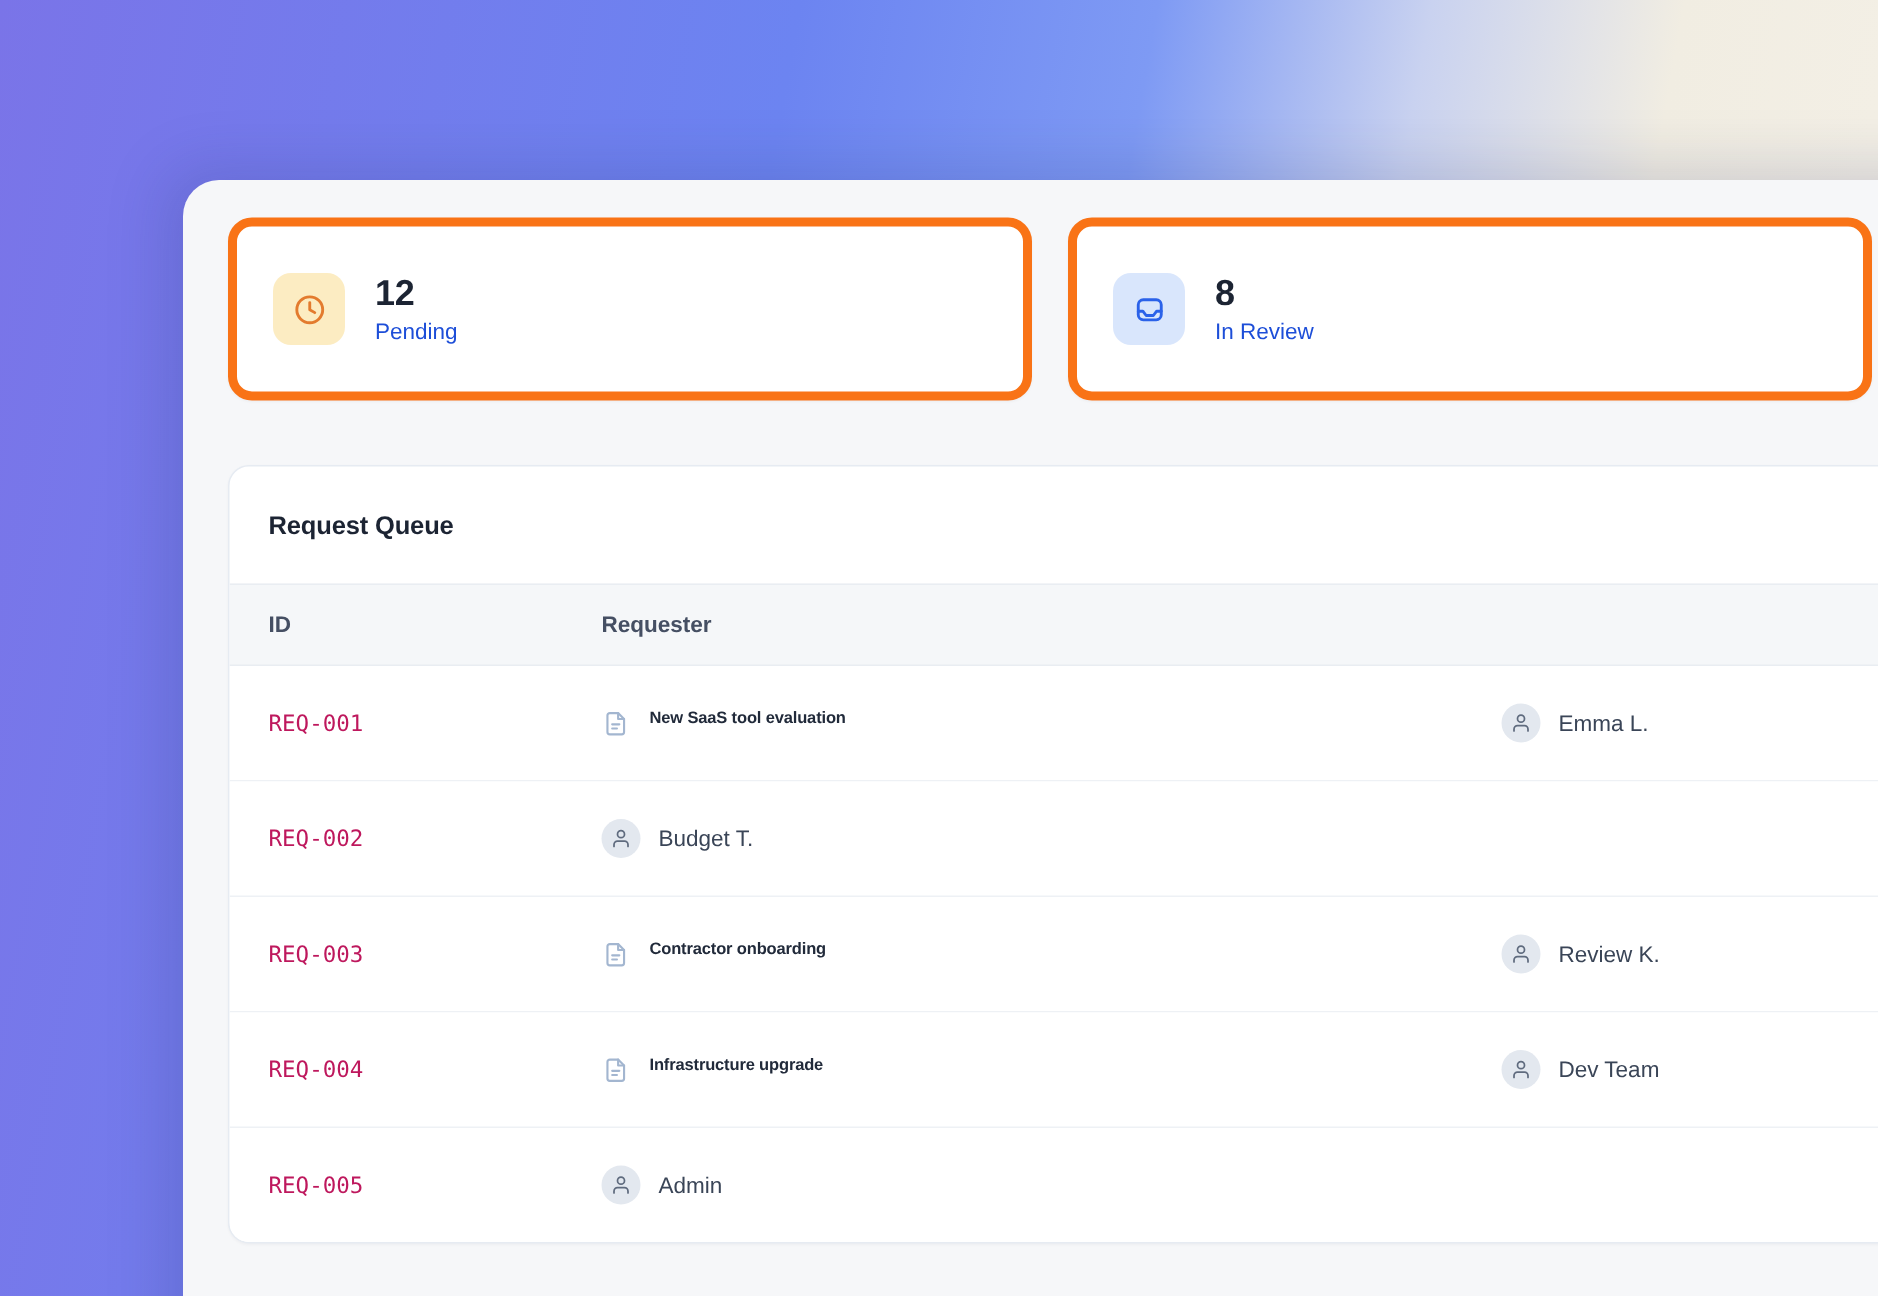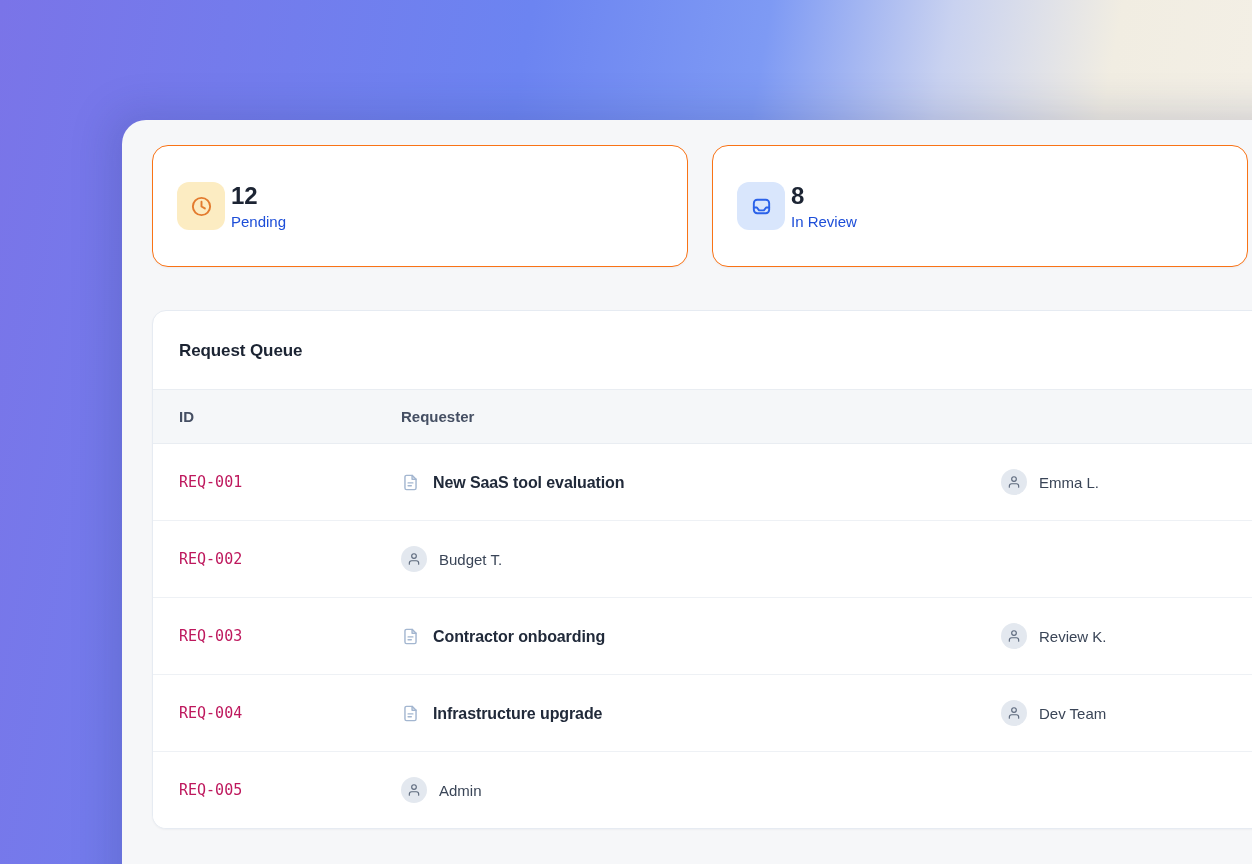--- a/index.html
+++ b/index.html
@@ -34,26 +34,26 @@
     box-sizing: border-box;
   }
   .stats-row {
     display: flex;
     gap: 24px;
   }
   .stat-card {
     width: 536px;
     height: 122px;
     background: #ffffff;
-    border: 1px solid #f97316;
+    border: 6px solid #f97316;
     border-radius: 16px;
     box-sizing: border-box;
     display: flex;
     align-items: center;
-    gap: 6px;
+    gap: 20px;
     padding: 0 24px;
     box-shadow: 0 1px 2px rgba(16, 24, 40, 0.04);
   }
   .stat-icon {
     width: 48px;
     height: 48px;
     border-radius: 12px;
     display: flex;
     align-items: center;
     justify-content: center;
@@ -122,23 +122,23 @@
     border-bottom: none;
   }
   .cell-id {
     font-family: "DejaVu Sans Mono", monospace;
     font-size: 15px;
     color: #be185d;
     align-self: center;
   }
   .cell-request {
     display: flex;
-    align-items: flex-end;
+    align-items: flex-start;
     gap: 13px;
-    font-size: 16px;
+    font-size: 11px;
     font-weight: 700;
     color: #212a3a;
     letter-spacing: -0.1px;
   }
   .doc-icon svg {
     width: 19px;
     height: 19px;
     stroke: #a3b6d0;
     fill: none;
     stroke-width: 1.8;

